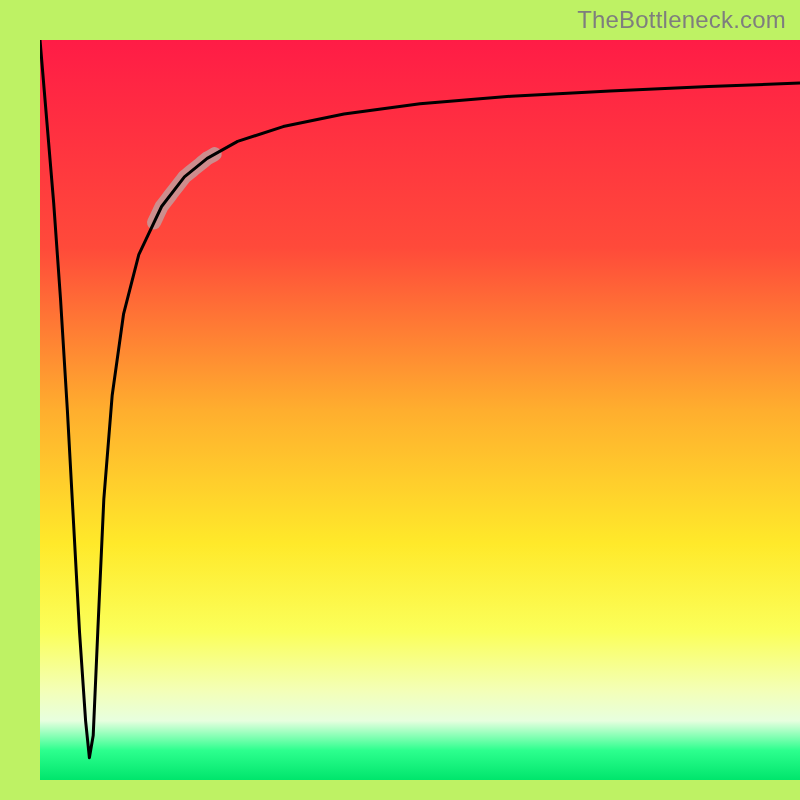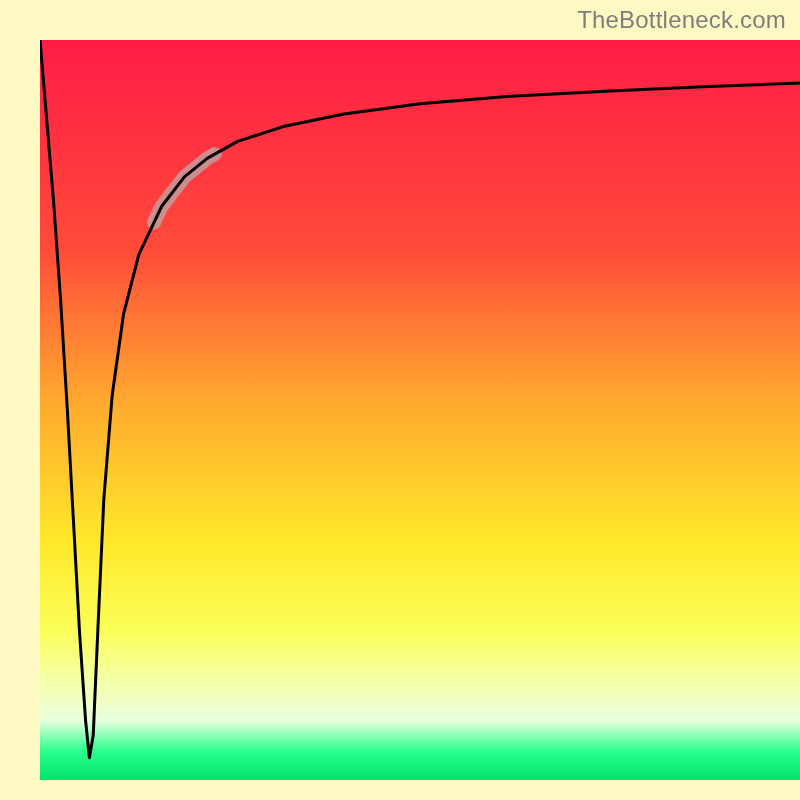--- a/index.html
+++ b/index.html
@@ -8,21 +8,21 @@
     width: 800px;
     height: 800px;
     overflow: hidden;
     background: #000;
     font-family: Arial, Helvetica, sans-serif;
   }
   .frame {
     position: relative;
     width: 800px;
     height: 800px;
-    background: #fef9c3;
+    background: #bef264;
   }
   .plot-area {
     position: absolute;
     left: 40px;
     top: 40px;
     width: 760px;
     height: 740px;
   }
   .watermark {
     position: absolute;

